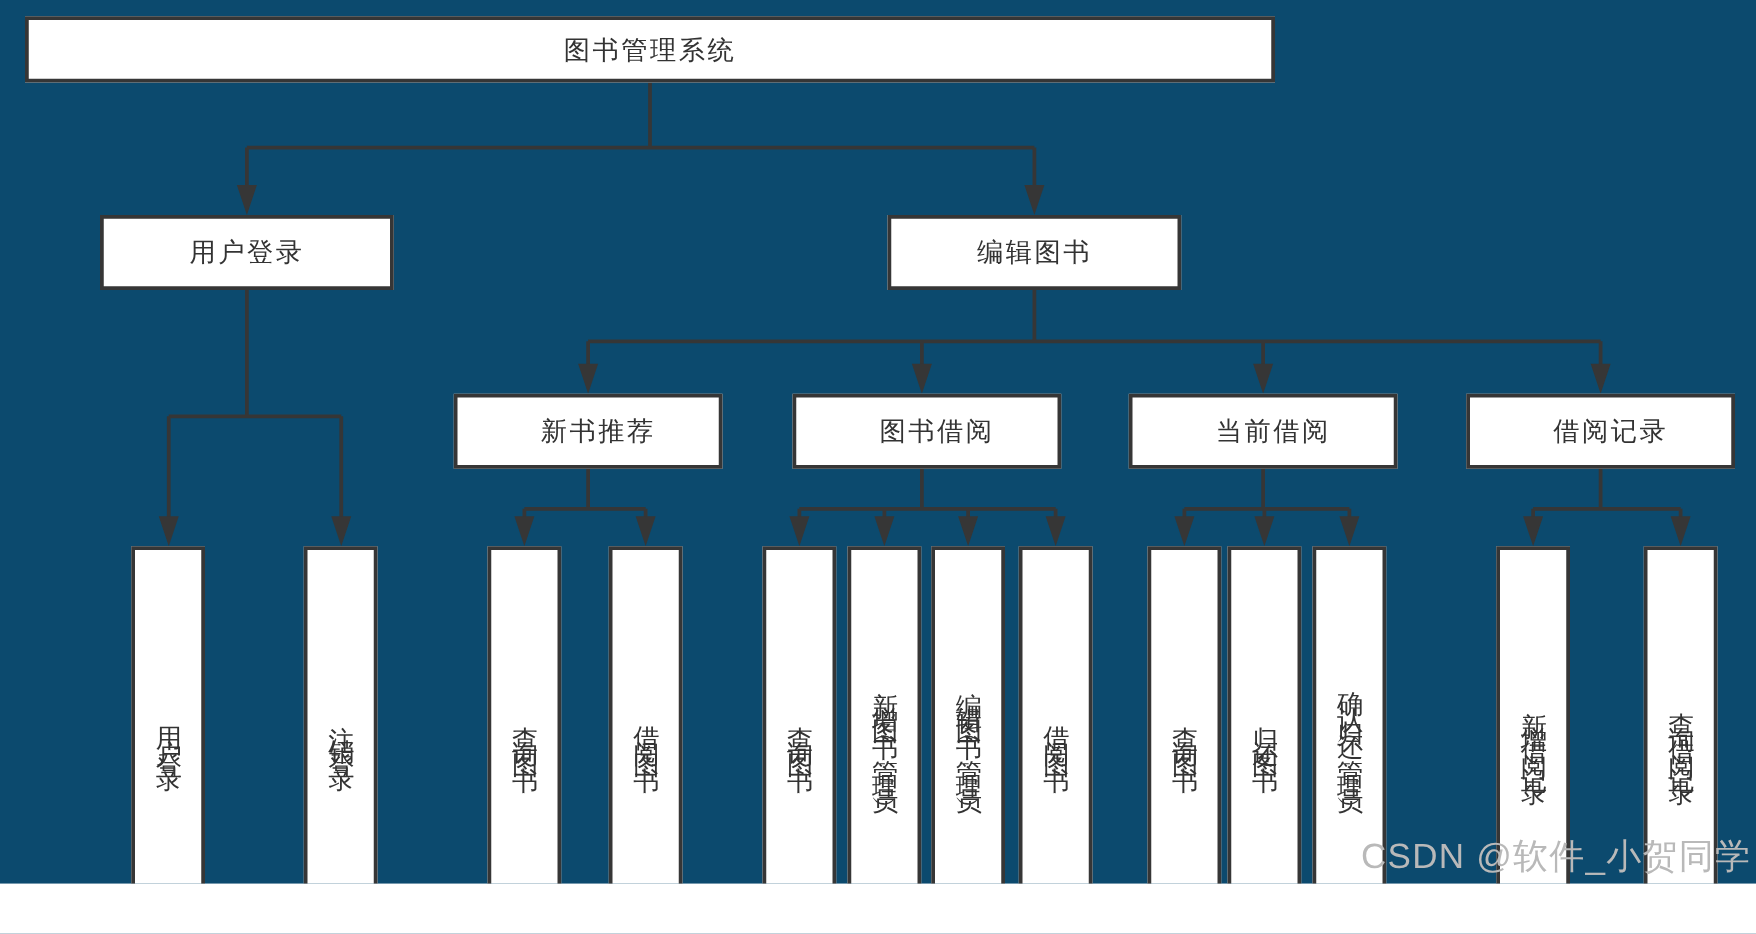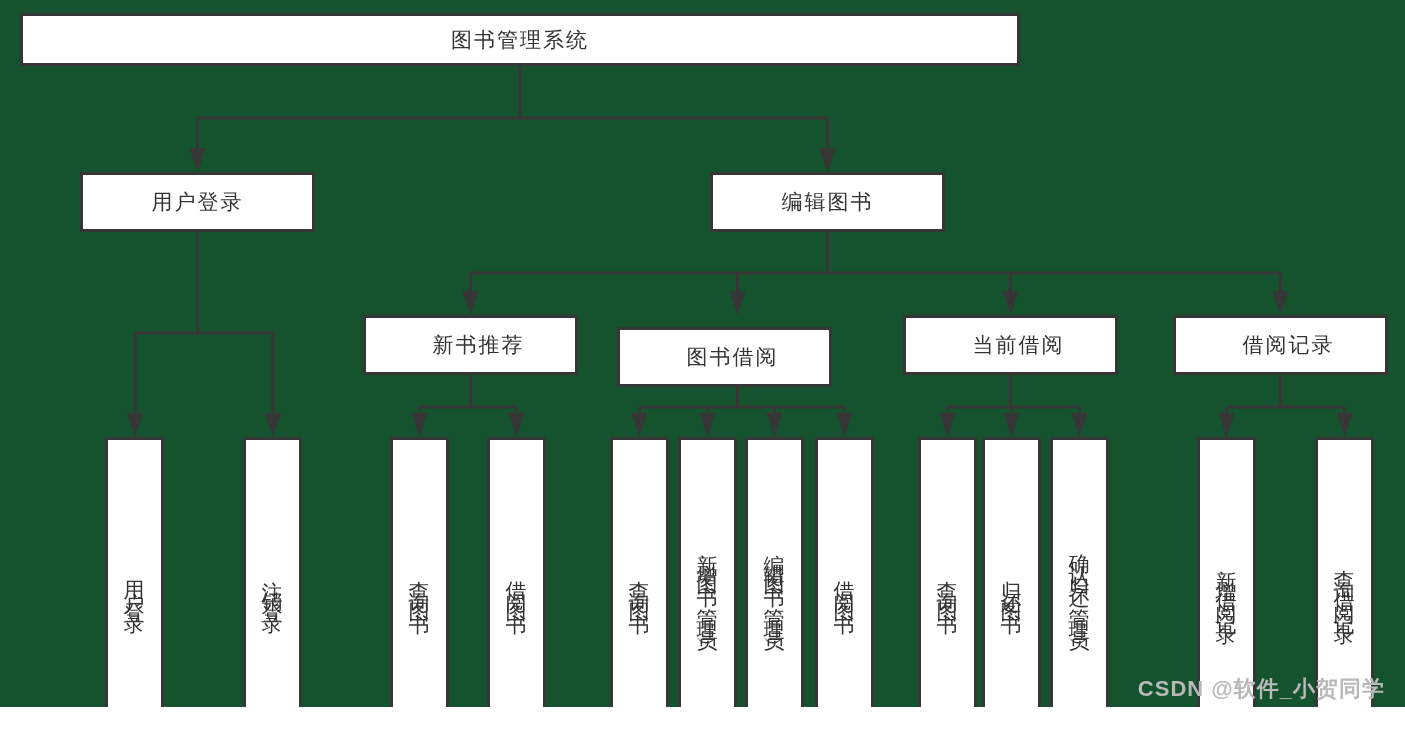--- a/index.html
+++ b/index.html
@@ -1,20 +1,20 @@
 <!DOCTYPE html>
 <html><head>
 <meta charset="utf-8">
 <style>
   html, body { margin: 0; padding: 0; background: #ffffff; }
   #canvas {
     position: relative;
     width: 1405px;
     height: 707px;
-    background: #14532d;
+    background: #0c4a6e;
     font-family: "Liberation Sans", sans-serif;
     overflow: hidden;
   }
   #wires {
     position: absolute;
     left: 0; top: 0;
     width: 1405px; height: 747px;
     pointer-events: none;
   }
   .box {
@@ -37,41 +37,40 @@
     text-orientation: mixed;
     font-size: 21px;
     letter-spacing: 11px;
     line-height: 1;
     white-space: nowrap;
   }
   .root  { left: 20px;  top: 13px;  width: 1000px; height: 53px; }
   .lvl2a { left: 80px;  top: 172px; width: 235px;  height: 60px; }
   .lvl2b { left: 710px; top: 172px; width: 235px;  height: 60px; }
   .lvl3  { top: 315px; width: 215px; height: 60px; padding-left: 16px; }
-  .l3-0 { left: 363px; }  .l3-1 { left: 617px; margin-top: 12px; }
+  .l3-0 { left: 363px; }  .l3-1 { left: 634px; }
   .l3-2 { left: 903px; }  .l3-3 { left: 1173px; }
   .leaf { top: 437px; width: 59px; height: 298px; }
   .lf-0  { left: 105px; }  .lf-1  { left: 243px; }
   .lf-2  { left: 390px; }  .lf-3  { left: 487px; }
   .lf-4  { left: 610px; }  .lf-5  { left: 678px; }
   .lf-6  { left: 745px; }  .lf-7  { left: 815px; }
   .lf-8  { left: 918px; }  .lf-9  { left: 982px; }
   .lf-10 { left: 1050px; } .lf-11 { left: 1197px; }
   .lf-12 { left: 1315px; }
   .wire { stroke: #363636; stroke-width: 3; fill: none; }
   .head { fill: #363636; stroke: none; }
   #watermark {
     position: absolute;
-    right: 20px;
+    right: 4px;
     bottom: 3px;
-    font-size: 22px;
+    font-size: 28px;
     color: #b9b9b9;
     letter-spacing: 1px;
     white-space: nowrap;
-    font-weight: bold;
   }
 </style>
 </head>
 <body>
 
 <div id="canvas">
 
   <svg id="wires" viewBox="0 0 1405 747" xmlns="http://www.w3.org/2000/svg">
     <g>
       <path class="wire" d="M520 66 V118 M197.5 118 H827.5 M197.5 118 V150 M827.5 118 V150"></path>

